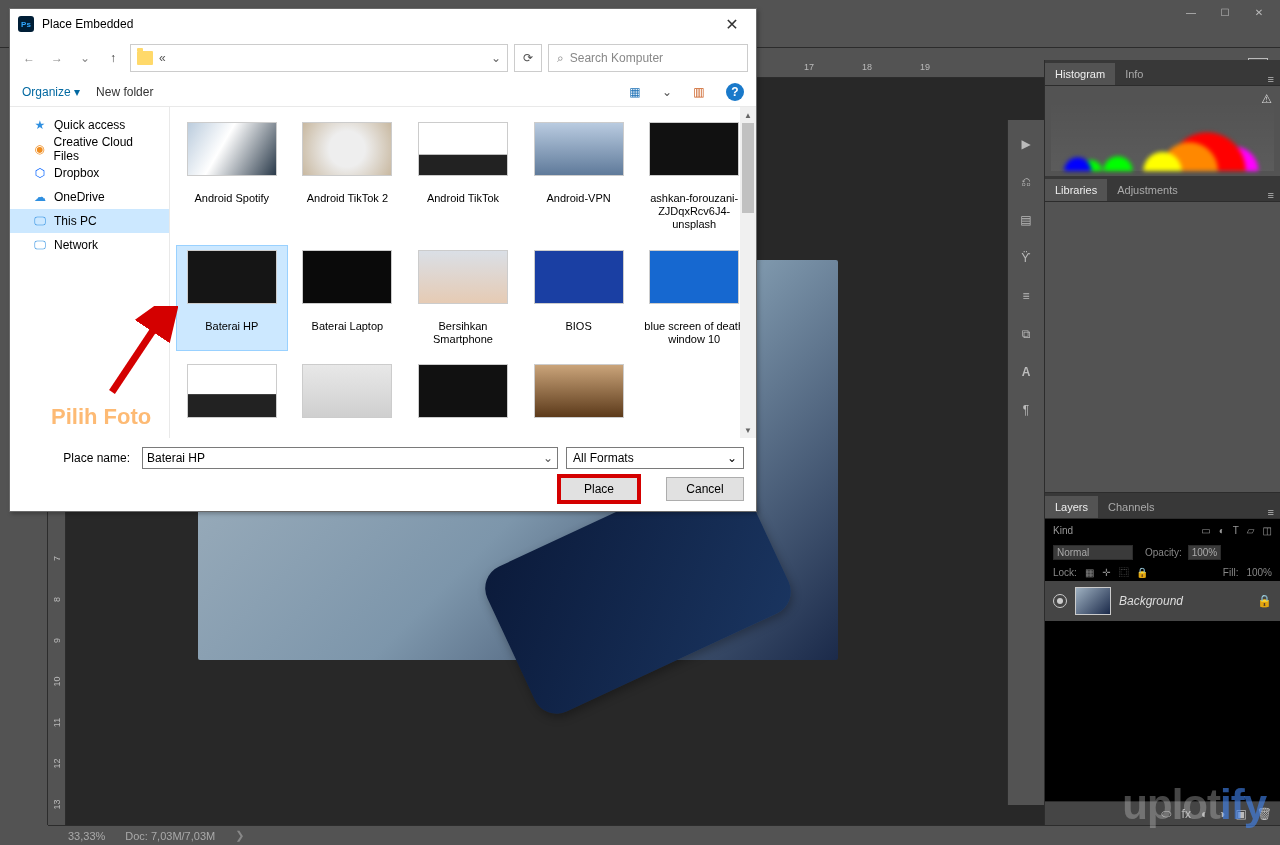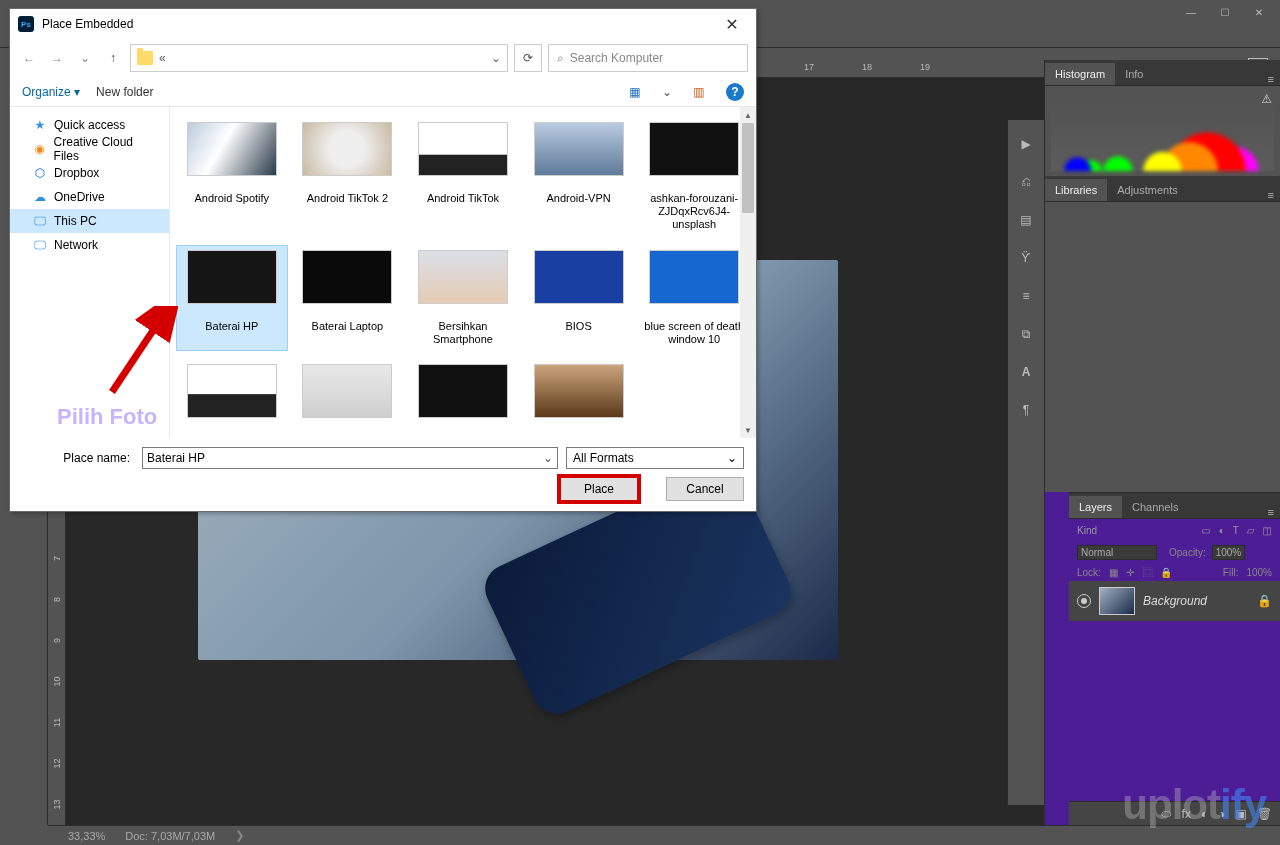--- a/index.html
+++ b/index.html
@@ -39,21 +39,21 @@
   .ps-ruler-v .vtick{height:50px;display:flex;align-items:center;justify-content:center;transform:rotate(-90deg);}
   .canvas-photo {
     position:absolute; left:150px; top:200px; width:640px; height:400px;
     background:linear-gradient(135deg,#a9b8c3 0%,#7d96ab 55%,#1b2a4a 100%);
     border-radius:2px;
   }
   .phone-shape{position:absolute;right:60px;bottom:-10px;width:280px;height:160px;
     background:linear-gradient(135deg,#0b1a3a,#1a3560);border-radius:24px;
     transform:rotate(-25deg);box-shadow:0 4px 10px rgba(0,0,0,.3);}
   
-  .ps-right { width:236px; background:#4c1d95; border-left:1px solid #2c2c2c;
+  .ps-right { width:236px; background:#000000; border-left:1px solid #2c2c2c;
     display:flex; flex-direction:column;}
   .ps-dockstrip{position:absolute; right:236px; top:60px; width:37px; bottom:20px;
     background:#535353; border-left:1px solid #2c2c2c; display:flex;flex-direction:column;
     align-items:center; gap:14px; padding-top:12px;}
   .ps-dockstrip .dbtn{width:24px;height:24px;color:#bbb;display:flex;align-items:center;justify-content:center;}
   .panel-tabs{height:26px;display:flex;align-items:flex-end;background:#383838;
     border-bottom:1px solid #2c2c2c; font-size:11px;}
   .panel-tabs .tab{padding:5px 10px;color:#aaa;}
   .panel-tabs .tab.active{background:#535353;color:#eee;}
   .panel-tabs .menu{margin-left:auto;padding:0 6px;color:#bbb;}
@@ -67,21 +67,21 @@
       radial-gradient(circle at 18% 100%,#0f0 0 5%,transparent 6%),
       radial-gradient(circle at 30% 100%,#0f0 0 8%,transparent 9%),
       radial-gradient(circle at 50% 100%,#ff0 0 14%,transparent 15%),
       radial-gradient(circle at 62% 100%,#f80 0 18%,transparent 19%),
       radial-gradient(circle at 70% 100%,#f00 0 22%,transparent 23%),
       radial-gradient(circle at 82% 100%,#f0f 0 12%,transparent 13%);
     filter:blur(2px);
   }
   .lib-body{height:290px;background:#535353;}
   
-  .layers-panel{margin-top:auto;border-top:1px solid #2c2c2c;flex:1;display:flex;flex-direction:column;margin-left:24px;}
+  .layers-panel{margin-top:auto;border-top:1px solid #2c2c2c;flex:1;display:flex;flex-direction:column;}
   .layer-controls{padding:6px 8px;display:flex;align-items:center;gap:8px;font-size:10px;color:#999;}
   .layer-controls .spacer{flex:1;}
   .layer-row2{padding:3px 8px;display:flex;align-items:center;gap:6px;font-size:10px;color:#888;}
   .layer-row2 .sel{background:#3a3a3a;border:1px solid #2c2c2c;color:#aaa;padding:1px 3px;}
   .layer-lockrow{padding:3px 8px;display:flex;align-items:center;gap:8px;font-size:10px;color:#888;}
   .layer-item{display:flex;align-items:center;gap:8px;padding:6px 8px;background:#454545;}
   .layer-item .eye{width:14px;height:14px;border-radius:50%;border:1px solid #ccc;position:relative;}
   .layer-item .eye::after{content:'';position:absolute;inset:3px;border-radius:50%;background:#ccc;}
   .layer-thumb{width:36px;height:28px;border:1px solid #ccc;background:linear-gradient(135deg,#9fb1c1,#1b2a4a);}
   .layer-item .lock{margin-left:auto;color:#ccc;}
@@ -146,21 +146,21 @@
     padding:0 6px;justify-content:space-between;}
   .btn-row{display:flex;justify-content:flex-end;gap:28px;}
   .btn{min-width:78px;height:24px;border:1px solid #adadad;background:#e1e1e1;display:flex;
     align-items:center;justify-content:center;}
   .btn.primary{outline:4px solid #d40000;outline-offset:-1px;}
   .scrollbar{position:absolute;right:0;top:0;bottom:0;width:16px;background:#f0f0f0;}
   .scrollbtn{height:16px;display:flex;align-items:center;justify-content:center;color:#666;font-size:8px;}
   .scrollthumb{position:absolute;top:16px;left:2px;right:2px;height:90px;background:#c1c1c1;}
   
   .anno-arrow{position:absolute;left:98px;top:306px;pointer-events:none;}
-  .anno-text{position:absolute;left:57px;top:404px;color:#c4b5fd;font-weight:bold;font-size:22px;
+  .anno-text{position:absolute;left:51px;top:404px;color:#fdba74;font-weight:bold;font-size:22px;
     pointer-events:none;}
   
   .t1{background:linear-gradient(120deg,#bcd 0%,#fff 40%,#2a3a4a 100%);}
   .t2{background:radial-gradient(circle at 50% 50%,#eee 35%,#c8b8a0 100%);}
   .t3{background:linear-gradient(#fff 60%,#222 62%);}
   .t4{background:linear-gradient(#b9cbe0,#5f7a9a);}
   .t5{background:#111;}
   .t6{background:#151515;}
   .t7{background:#0a0a0a;}
   .t8{background:linear-gradient(#dadfe6,#e6cbb4);}

